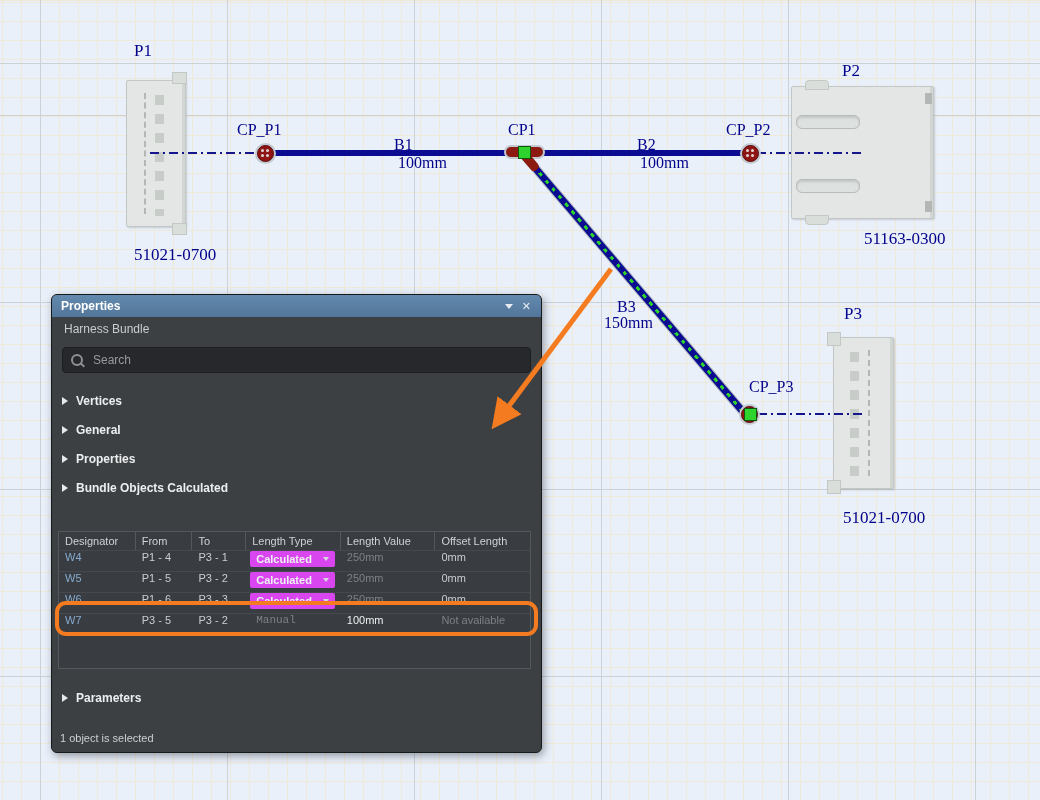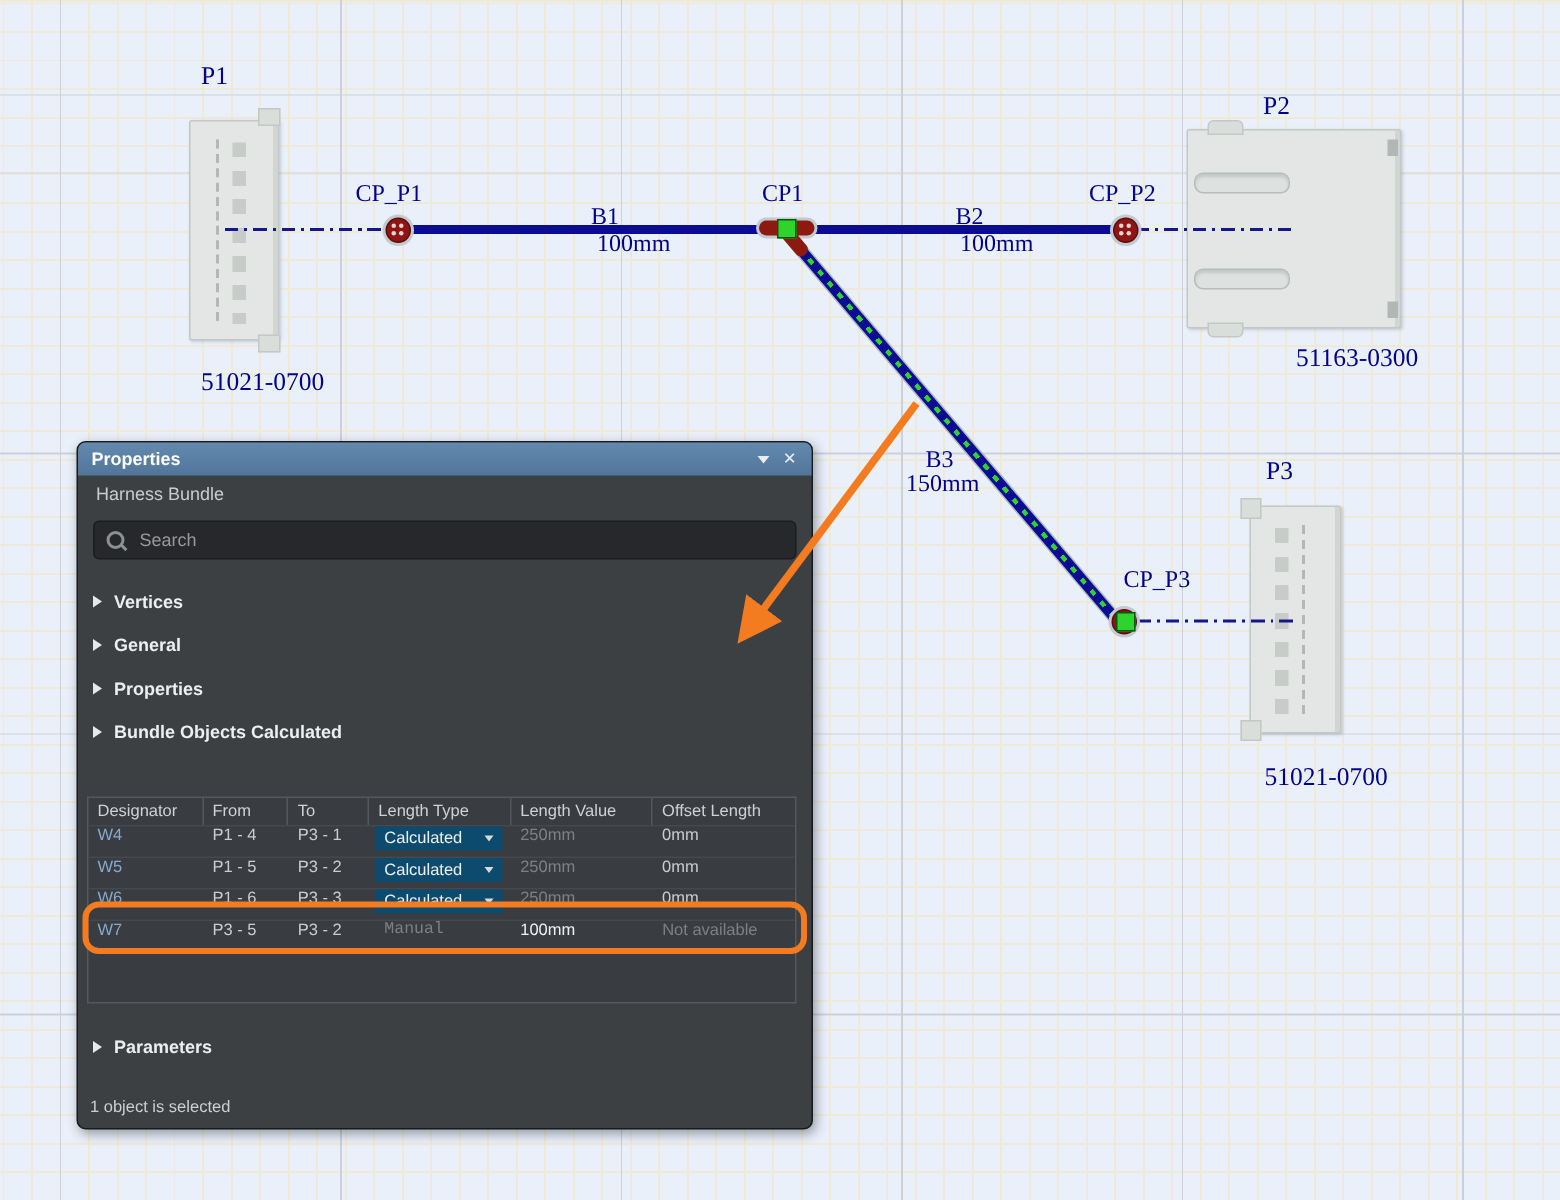--- a/index.html
+++ b/index.html
@@ -54,21 +54,21 @@
   .botable{position:absolute;left:6px;top:236px;width:473px;height:138px;background:#393c40;border:1px solid #55595d;box-sizing:border-box;font-size:11px;}
   .bo-head{display:flex;height:18px;color:#ced2d5;}
   .bo-head .hc{display:flex;align-items:center;padding-left:6px;box-sizing:border-box;border-right:1px solid #54585c;}
   .bo-head .hc:last-child{border-right:none;}
   .bo-row{display:flex;height:20px;border-top:1px solid #45494d;color:#c9cdd0;}
   .bo-row .c{padding-left:6px;box-sizing:border-box;overflow:hidden;white-space:nowrap;}
   .w0{width:77px;} .w1{width:57px;} .w2{width:54px;} .w3{width:95px;} .w4c{width:95px;} .w5c{width:95px;}
   .designator{color:#86aacd;}
   .muted{color:#7d8185;}
   .bright{color:#eef0f2;}
-  .combo{display:flex;align-items:center;justify-content:space-between;background:#0c4a6e;height:16px;margin-left:4px;margin-right:6px;padding:0 6px;border-radius:2px;color:#eef0f2;}
+  .combo{display:flex;align-items:center;justify-content:space-between;background:#d946ef;height:16px;margin-left:4px;margin-right:6px;padding:0 6px;border-radius:2px;color:#eef0f2;font-weight:bold;}
   .caret{width:0;height:0;border-style:solid;border-width:4px 3.5px 0 3.5px;border-color:#d7dadd transparent transparent transparent;}
   .p-status{position:absolute;left:8px;top:437px;color:#cdd0d2;font-size:11px;}
   
   .annot{position:absolute;left:0;top:0;z-index:30;pointer-events:none;}
 </style>
 </head>
 <body>
 
 <div class="stage">
 

